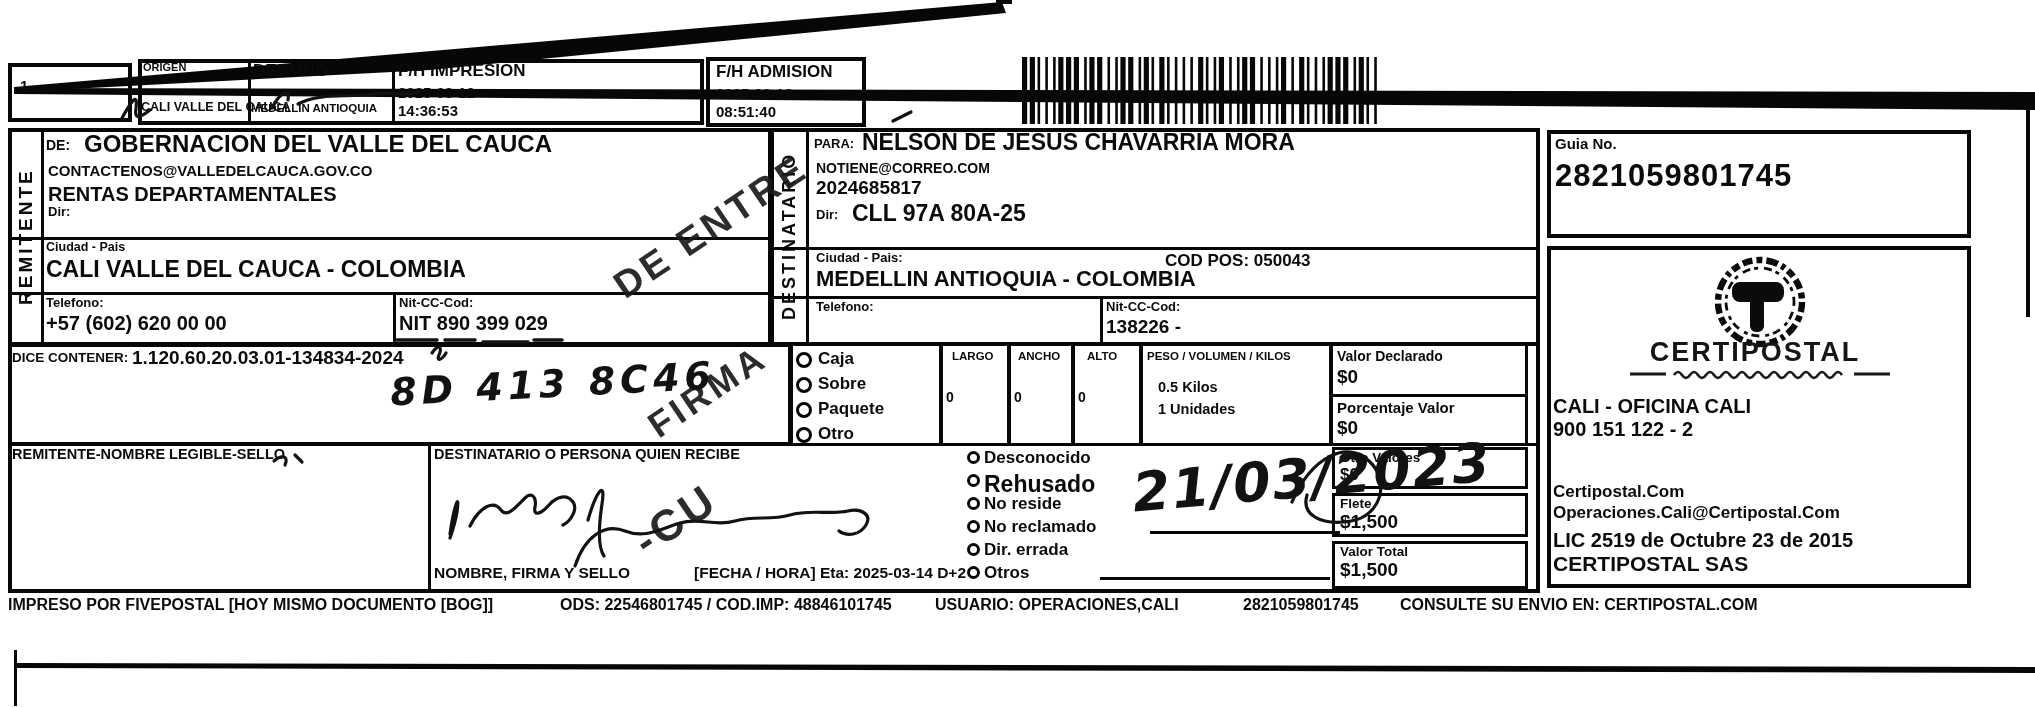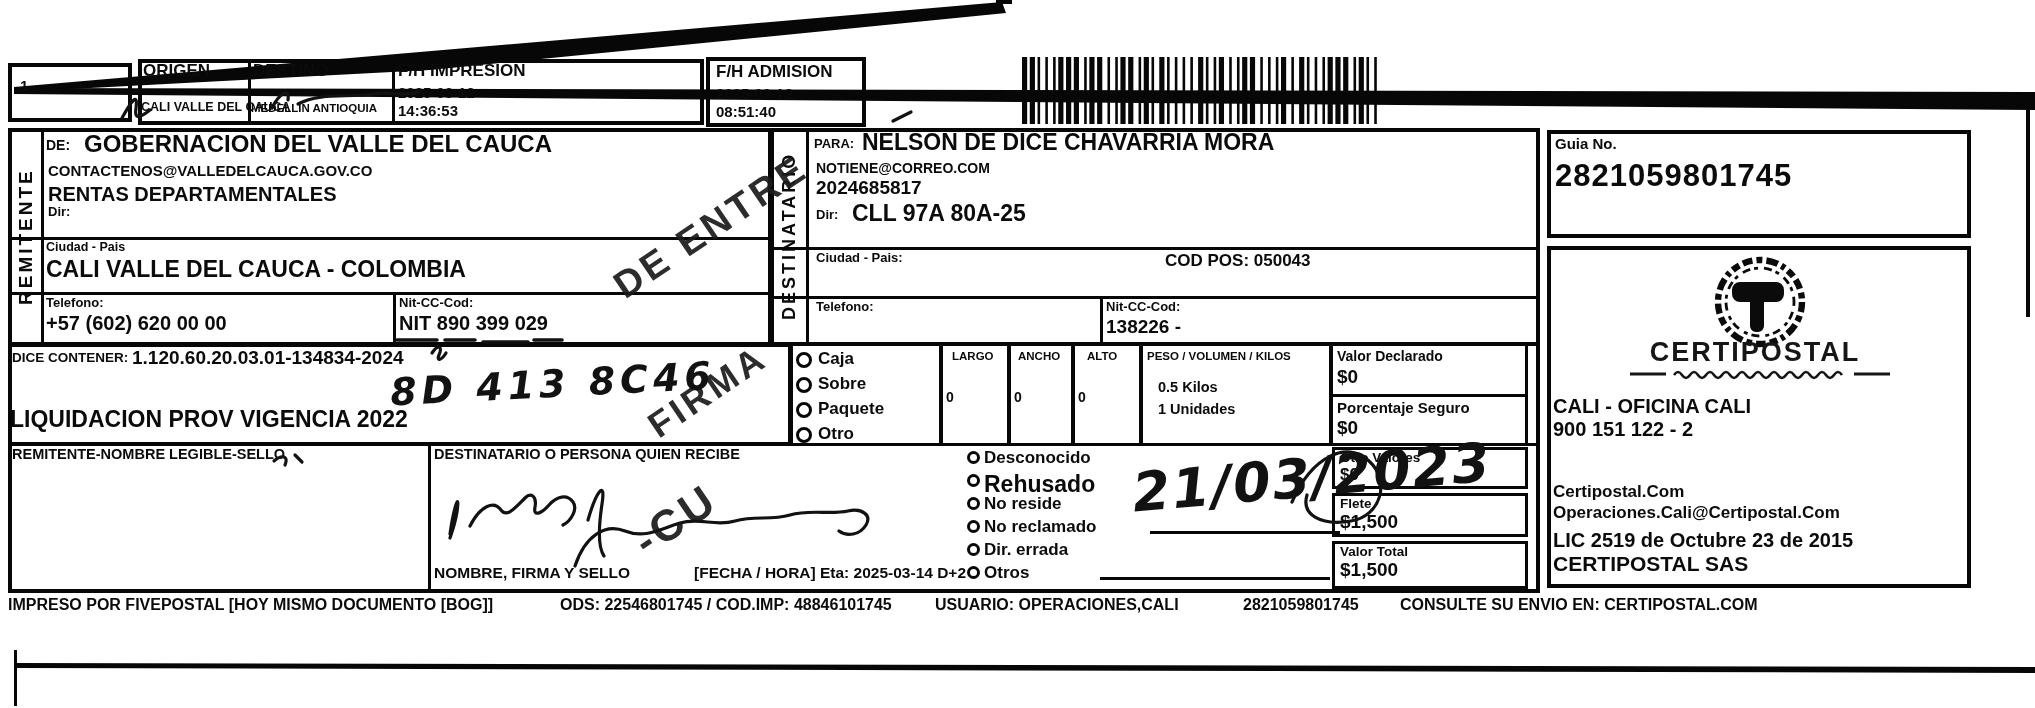--- a/index.html
+++ b/index.html
@@ -36,21 +36,21 @@
     <rect x="14" y="650" width="3" height="56" fill="#070707"></rect>
   </svg>
 
   <div class="box4" style="left:8px;top:63px;width:124px;height:59px"></div>
   <div class="abs b" style="left:20px;top:78px;font-size:15px">1</div>
 
   <div class="box4" style="left:138px;top:59px;width:566px;height:66px"></div>
   <div class="vline" style="left:248px;top:59px;height:66px"></div>
   <div class="vline" style="left:392px;top:59px;height:66px"></div>
 
-  <div class="abs b" style="left:143px;top:62px;font-size:17px">ORIGEN</div>
+  <div class="abs b" style="left:143px;top:62px;font-size:11px">ORIGEN</div>
   <div class="abs b" style="left:141px;top:101px;font-size:12.5px">CALI VALLE DEL CAUCA</div>
   <div class="abs b" style="left:253px;top:62px;font-size:17px">DESTINO</div>
   <div class="abs b" style="left:251px;top:102px;font-size:11.5px">MEDELLIN ANTIOQUIA</div>
   <div class="abs b" style="left:398px;top:62px;font-size:17px">F/H IMPRESION</div>
   <div class="abs b" style="left:398px;top:85px;font-size:15px">2025-03-12</div>
   <div class="abs b" style="left:398px;top:103px;font-size:15px">14:36:53</div>
 
   <div class="box4" style="left:706px;top:57px;width:160px;height:70px"></div>
   <div class="abs b" style="left:716px;top:63px;font-size:17px">F/H ADMISION</div>
   <div class="abs b" style="left:716px;top:86px;font-size:15px">2025-03-12</div>
@@ -81,41 +81,41 @@
   <div class="abs b" style="left:46px;top:296px;font-size:13px">Telefono:</div>
   <div class="abs b" style="left:46px;top:313px;font-size:20px">+57 (602) 620 00 00</div>
   <div class="abs b" style="left:399px;top:296px;font-size:13px">Nit-CC-Cod:</div>
   <div class="abs b" style="left:399px;top:313px;font-size:20px">NIT 890 399 029</div>
 
   <div class="box4" style="left:770px;top:128px;width:770px;height:218px"></div>
   <div class="vline" style="left:806px;top:128px;height:217px"></div>
   <div class="vlabel" style="left:774px;top:130px;width:31px;height:212px;font-size:18px">DESTINATARIO</div>
 
   <div class="abs b" style="left:814px;top:137px;font-size:13px">PARA:</div>
-  <div class="abs b" style="left:862px;top:130px;font-size:23px">NELSON DE DICE CHAVARRIA MORA</div>
+  <div class="abs b" style="left:862px;top:130px;font-size:23px">NELSON DE JESUS CHAVARRIA MORA</div>
   <div class="abs b" style="left:816px;top:161px;font-size:14px">NOTIENE@CORREO.COM</div>
   <div class="abs b" style="left:816px;top:178px;font-size:19px">2024685817</div>
   <div class="abs b" style="left:816px;top:208px;font-size:13px">Dir:</div>
   <div class="abs b" style="left:852px;top:201px;font-size:23px">CLL 97A 80A-25</div>
 
   <div class="hline" style="left:770px;top:247px;width:770px"></div>
   <div class="abs b" style="left:816px;top:251px;font-size:13px">Ciudad - Pais:</div>
+  <div class="abs b" style="left:816px;top:267px;font-size:22px">MEDELLIN ANTIOQUIA - COLOMBIA</div>
   <div class="abs b" style="left:1165px;top:252px;font-size:17px">COD POS: 050043</div>
 
   <div class="hline" style="left:770px;top:296px;width:770px"></div>
   <div class="vline" style="left:1100px;top:296px;height:49px"></div>
   <div class="abs b" style="left:816px;top:300px;font-size:13px">Telefono:</div>
   <div class="abs b" style="left:816px;top:317px;font-size:19px"></div>
   <div class="abs b" style="left:1106px;top:300px;font-size:13px">Nit-CC-Cod:</div>
   <div class="abs b" style="left:1106px;top:317px;font-size:19px">138226 -</div>
 
   <div class="box4" style="left:8px;top:343px;width:784px;height:103px"></div>
   <div class="abs b" style="left:12px;top:351px;font-size:13.5px">DICE CONTENER:</div>
   <div class="abs b" style="left:132px;top:348px;font-size:19px">1.120.60.20.03.01-134834-2024</div>
-  <div class="abs b" style="left:10px;top:407px;font-size:23px">LIQUIDACION PROV VIGENCIA 2022</div>
 
   <div class="box" style="left:790px;top:343px;width:152px;height:103px"></div>
   <span class="circ" style="left:796px;top:352px;width:16px;height:16px"></span>
   <div class="abs b" style="left:818px;top:350px;font-size:17px">Caja</div>
   <span class="circ" style="left:796px;top:377px;width:16px;height:16px"></span>
   <div class="abs b" style="left:818px;top:375px;font-size:17px">Sobre</div>
   <span class="circ" style="left:796px;top:402px;width:16px;height:16px"></span>
   <div class="abs b" style="left:818px;top:400px;font-size:17px">Paquete</div>
   <span class="circ" style="left:796px;top:427px;width:16px;height:16px"></span>
   <div class="abs b" style="left:818px;top:425px;font-size:17px">Otro</div>
@@ -134,21 +134,21 @@
 
   <div class="box" style="left:1140px;top:343px;width:192px;height:103px"></div>
   <div class="abs b" style="left:1147px;top:350px;font-size:11.5px">PESO / VOLUMEN / KILOS</div>
   <div class="abs b" style="left:1158px;top:380px;font-size:14.5px">0.5 Kilos</div>
   <div class="abs b" style="left:1158px;top:402px;font-size:14.5px">1 Unidades</div>
 
   <div class="box" style="left:1330px;top:343px;width:198px;height:103px"></div>
   <div class="hline" style="left:1330px;top:394px;width:198px"></div>
   <div class="abs b" style="left:1337px;top:349px;font-size:14px">Valor Declarado</div>
   <div class="abs b" style="left:1337px;top:367px;font-size:19px">$0</div>
-  <div class="abs b" style="left:1337px;top:400px;font-size:15px">Porcentaje Seguro</div>
+  <div class="abs b" style="left:1337px;top:400px;font-size:15px">Porcentaje Valor</div>
   <div class="abs b" style="left:1337px;top:418px;font-size:19px">$0</div>
 
   <div class="hline" style="left:8px;top:443px;width:1532px"></div>
   <div class="vline" style="left:428px;top:444px;height:148px"></div>
 
   <div class="abs b" style="left:12px;top:447px;font-size:14.5px">REMITENTE-NOMBRE LEGIBLE-SELLO</div>
   <div class="abs b" style="left:434px;top:447px;font-size:14.5px">DESTINATARIO O PERSONA QUIEN RECIBE</div>
 
   <span class="circ" style="left:967px;top:451px;width:13px;height:13px"></span>
   <div class="abs b" style="left:984px;top:449px;font-size:17px">Desconocido</div>

